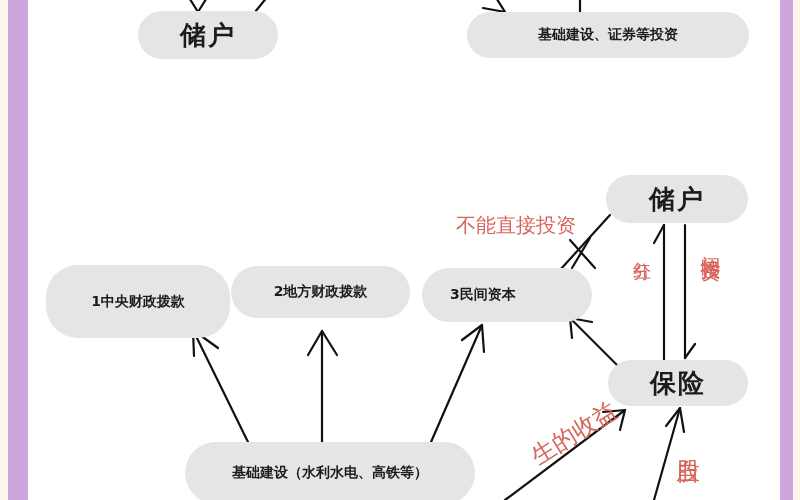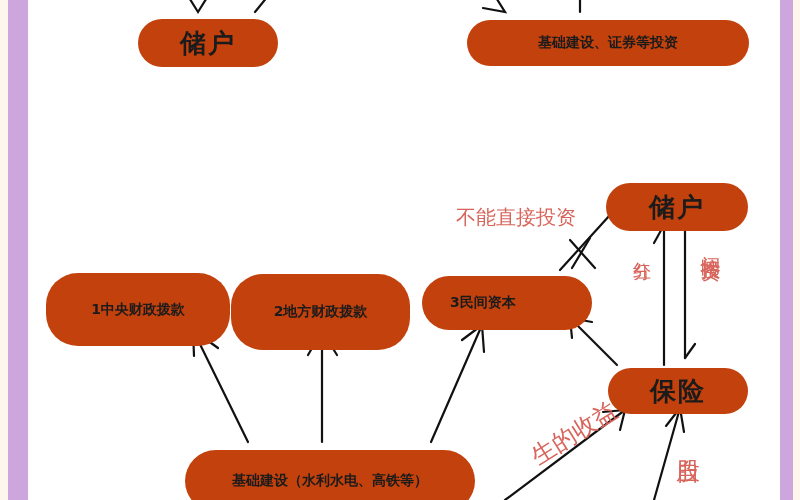--- a/index.html
+++ b/index.html
@@ -1,20 +1,20 @@
 <!DOCTYPE html>
 <html><head>
 <meta charset="utf-8">
 <style>
   html, body { margin:0; padding:0; }
   body { width:800px; height:500px; overflow:hidden; background:#fdf6ec; position:relative; font-family:"DejaVu Sans", sans-serif; }
   .border-l { position:absolute; left:8px; top:0; width:20px; height:500px; background:#cda6de; }
   .border-r { position:absolute; left:780px; top:0; width:13px; height:500px; background:#cda6de; }
   .paper { position:absolute; left:28px; top:0; width:752px; height:500px; background:#ffffff; }
-  .node { position:absolute; background:#c2410c; border-radius:26px; display:flex; align-items:center; justify-content:center; color:#1b1b1b; font-weight:bold; white-space:nowrap;margin-top:8px; }
+  .node { position:absolute; background:#e5e5e5; border-radius:26px; display:flex; align-items:center; justify-content:center; color:#1b1b1b; font-weight:bold; white-space:nowrap; }
   .big { font-size:26px; letter-spacing:2px; }
   .mid { font-size:14px; }
   .note { position:absolute; color:#d8655c; font-family:"DejaVu Serif", serif; white-space:nowrap; }
   svg.arrows { position:absolute; left:0; top:0; width:800px; height:500px; pointer-events:none; }
 </style>
 </head>
 <body>
 
 <div class="border-l"></div>
 <div class="paper"></div>
@@ -55,22 +55,22 @@
     <path d="M654 500 L680 408"></path>
       <path d="M680 408 L666 426 M680 408 L684 432"></path>
   </g>
 </svg>
 
 <div class="node big" style="left:138px;top:11px;width:140px;height:48px;">储户</div>
 <div class="node mid" style="left:467px;top:12px;width:282px;height:46px;">基础建设、证券等投资</div>
 
 <div class="node big" style="left:606px;top:175px;width:142px;height:48px;">储户</div>
 <div class="node mid" style="left:46px;top:265px;width:184px;height:73px;border-radius:32px;">1中央财政拨款</div>
-<div class="node mid" style="left:231px;top:266px;width:179px;height:76px;border-radius:32px;">2地方财政拨款</div>
+<div class="node mid" style="left:231px;top:266px;width:179px;height:52px;border-radius:32px;">2地方财政拨款</div>
 <div class="node mid" style="left:422px;top:268px;width:170px;height:54px;border-radius:30px;justify-content:flex-start;padding-left:28px;box-sizing:border-box;">3民间资本</div>
 <div class="node big" style="left:608px;top:360px;width:140px;height:46px;">保险</div>
 <div class="node mid" style="left:185px;top:442px;width:290px;height:62px;border-radius:32px;">基础建设（水利水电、高铁等）</div>
 
-<div class="note" style="left:456px;top:204px;font-size:20px;text-align:center;">不能直接投资</div>
+<div class="note" style="left:456px;top:212px;font-size:20px;text-align:center;">不能直接投资</div>
 <div class="note" style="left:630px;top:248px;font-size:18px;writing-mode:vertical-rl;">分红</div>
 <div class="note" style="left:698px;top:240px;font-size:20px;writing-mode:vertical-rl;letter-spacing:2px;">间接投资</div>
 <div class="note" style="left:525px;top:445px;font-size:24px;transform:rotate(-32deg);transform-origin:left top;">生的收益</div>
 <div class="note" style="left:672px;top:440px;font-size:24px;writing-mode:vertical-rl;">股自</div>
 
 </body></html>

